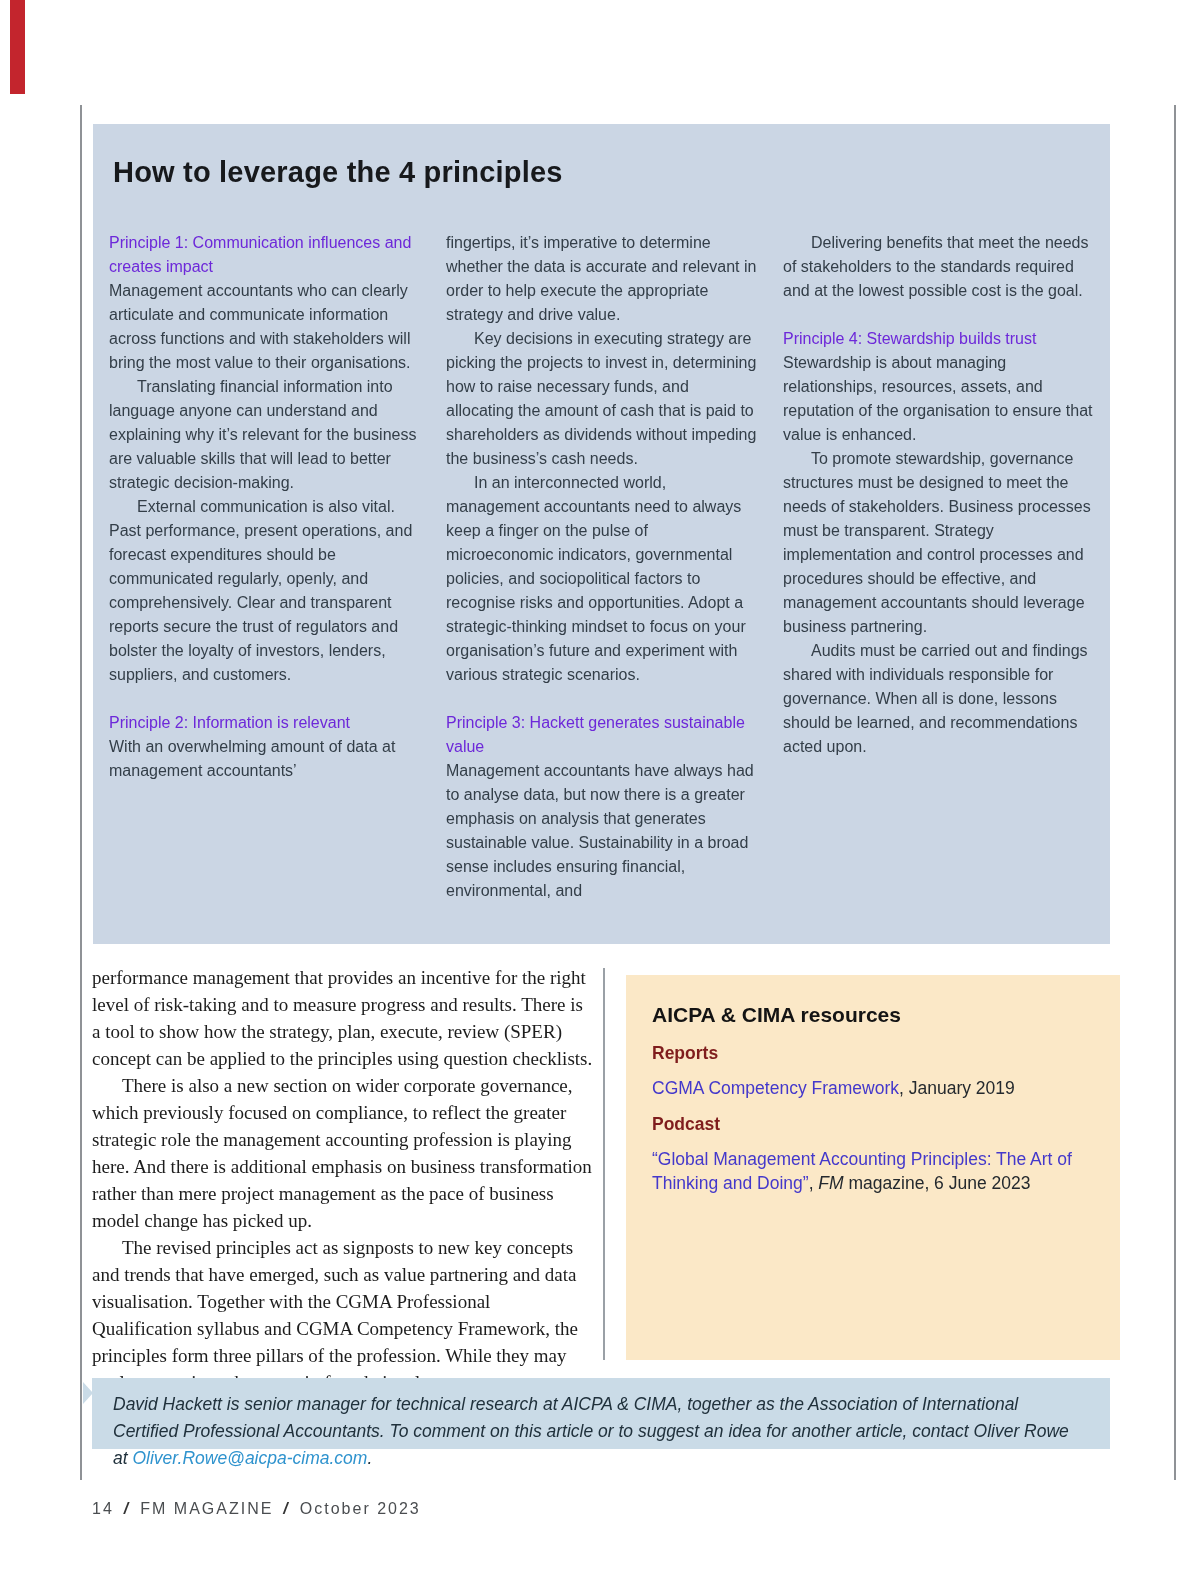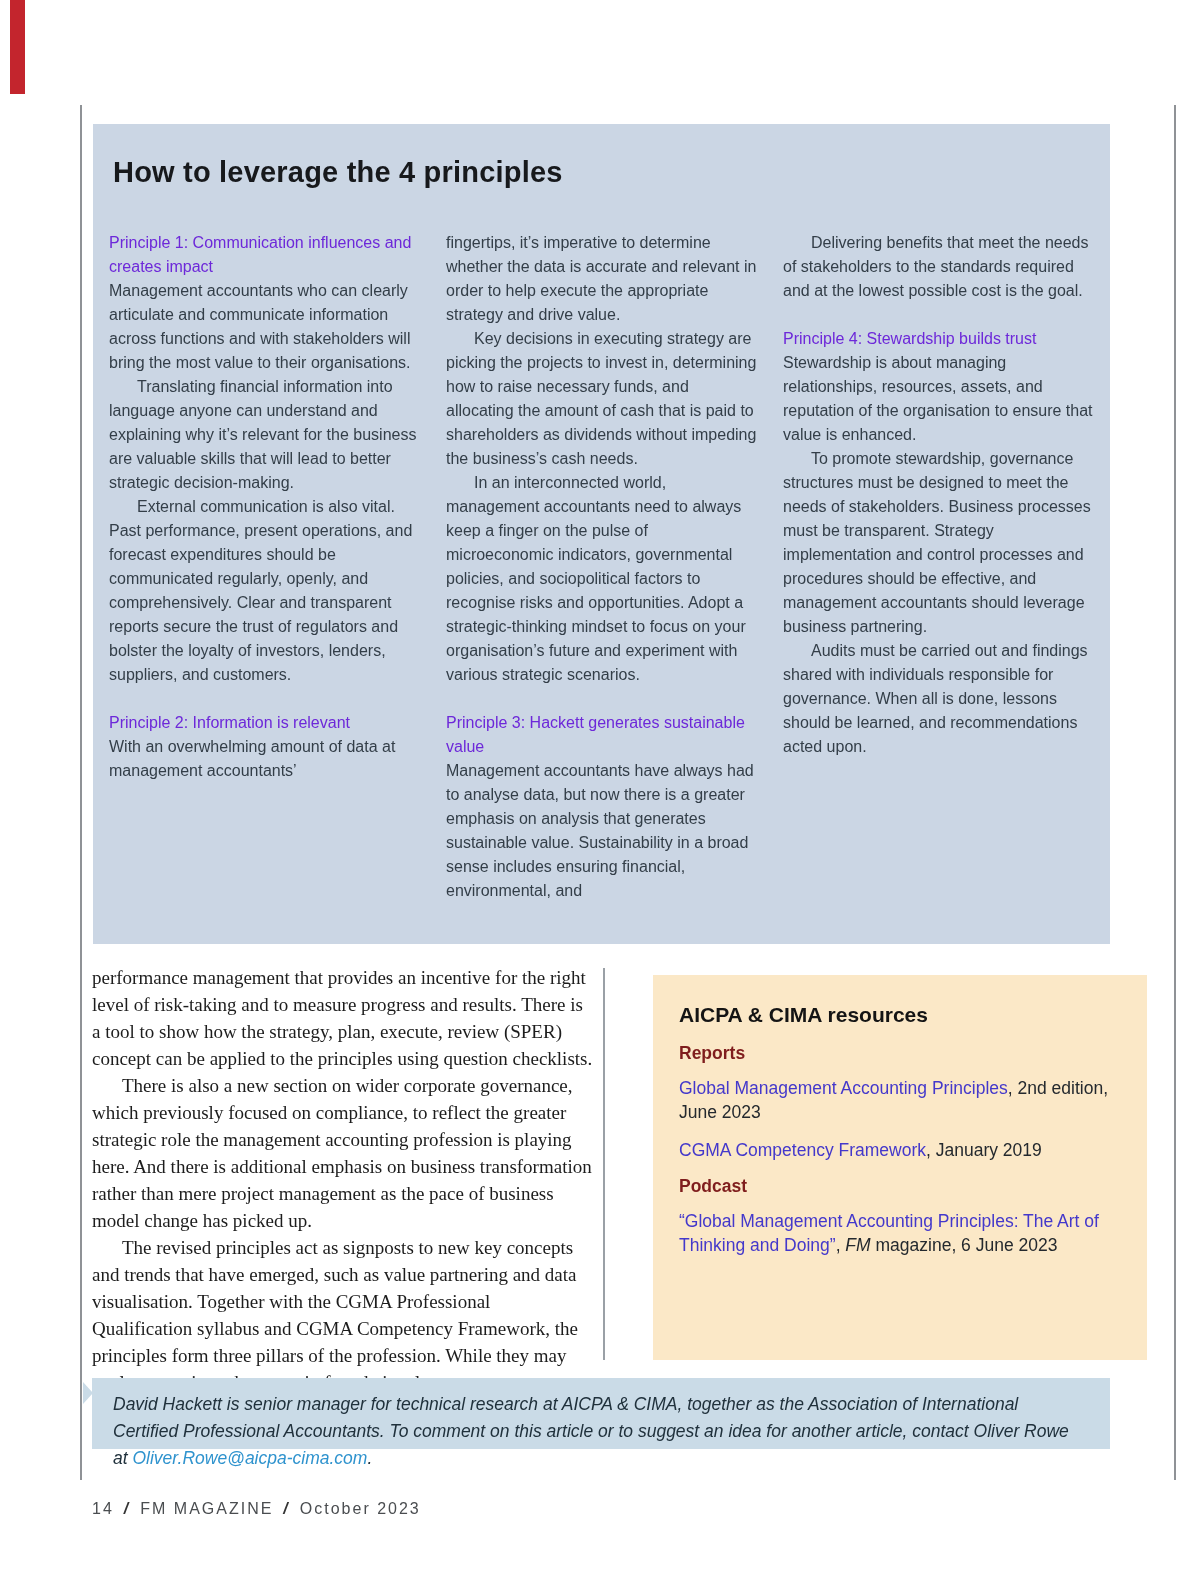--- a/index.html
+++ b/index.html
@@ -25,21 +25,21 @@
   .gap{margin-bottom:24px !important;}
 
   
   .body-text{position:absolute;left:92px;top:964px;width:502px;
              font-family:"Liberation Serif", serif;font-size:19px;line-height:27px;color:#1d1d1d;}
   .body-text p{margin:0;}
   .body-text .indent{text-indent:30px;}
   .end-mark{font-family:"DejaVu Sans", sans-serif;font-size:15px;margin-left:12px;color:#000;}
 
   
-  .resources-box{position:absolute;left:653px;top:975px;width:494px;height:385px;
+  .resources-box{position:absolute;left:626px;top:975px;width:494px;height:385px;
                  background:#FBE8C7;box-sizing:border-box;padding:28px 26px 8px 26px;}
   .res-title{font-size:21px;font-weight:bold;color:#141414;margin:0 0 16px 0;}
   .res-head{font-size:17.5px;font-weight:bold;color:#7f1d1d;margin:14px 0 12px 0;}
   .res-item{font-size:17.5px;line-height:24px;color:#24292e;margin:0 0 14px 0;}
   .res-link{color:#4438CB;text-decoration:none;cursor:pointer;}
 
   
   .bio-box{position:absolute;left:92px;top:1378px;width:1018px;height:71px;
            background:#CADBE7;box-sizing:border-box;padding:13px 24px 0 21px;
            font-style:italic;font-size:17.5px;line-height:27px;color:#20313c;}
@@ -98,21 +98,20 @@
     <p class="indent">There is also a new section on wider corporate governance, which previously focused on compliance, to reflect the greater strategic role the management accounting profession is playing here. And there is additional emphasis on business transformation rather than mere project management as the pace of business model change has picked up.</p>
     <p class="indent"><span>The revised principles act as signposts to new key concepts and trends that have emerged, such as value partnering and data visualisation. Together with the CGMA Professional Qualification syllabus and CGMA Competency Framework, the principles form three pillars of the profession. While they may evolve over time, they remain foundational.</span><span class="end-mark">■</span></p>
   </div>
 
   <div class="col-divider"></div>
 
   <div class="resources-box">
     <div class="res-title">AICPA &amp; CIMA resources</div>
 
     <div class="res-head">Reports</div>
-    <p class="res-item"><a class="res-link">Global Management Accounting Principles</a><span>, 2nd edition, June 2023</span></p>
     <p class="res-item"><a class="res-link">CGMA Competency Framework</a><span>, January 2019</span></p>
 
     <div class="res-head">Podcast</div>
     <p class="res-item"><a class="res-link">“Global Management Accounting Principles: The Art of Thinking and Doing”</a><span>, </span><i>FM</i><span> magazine, 6 June 2023</span></p>
   </div>
 
   <div class="bio-tab"></div>
   <div class="bio-box">
     <span>David Hackett is senior manager for technical research at AICPA &amp; CIMA, together as the Association of International Certified Professional Accountants. To comment on this article or to suggest an idea for another article, contact Oliver Rowe at </span><a class="bio-link">Oliver.Rowe@aicpa-cima.com</a><span>.</span>
   </div>

